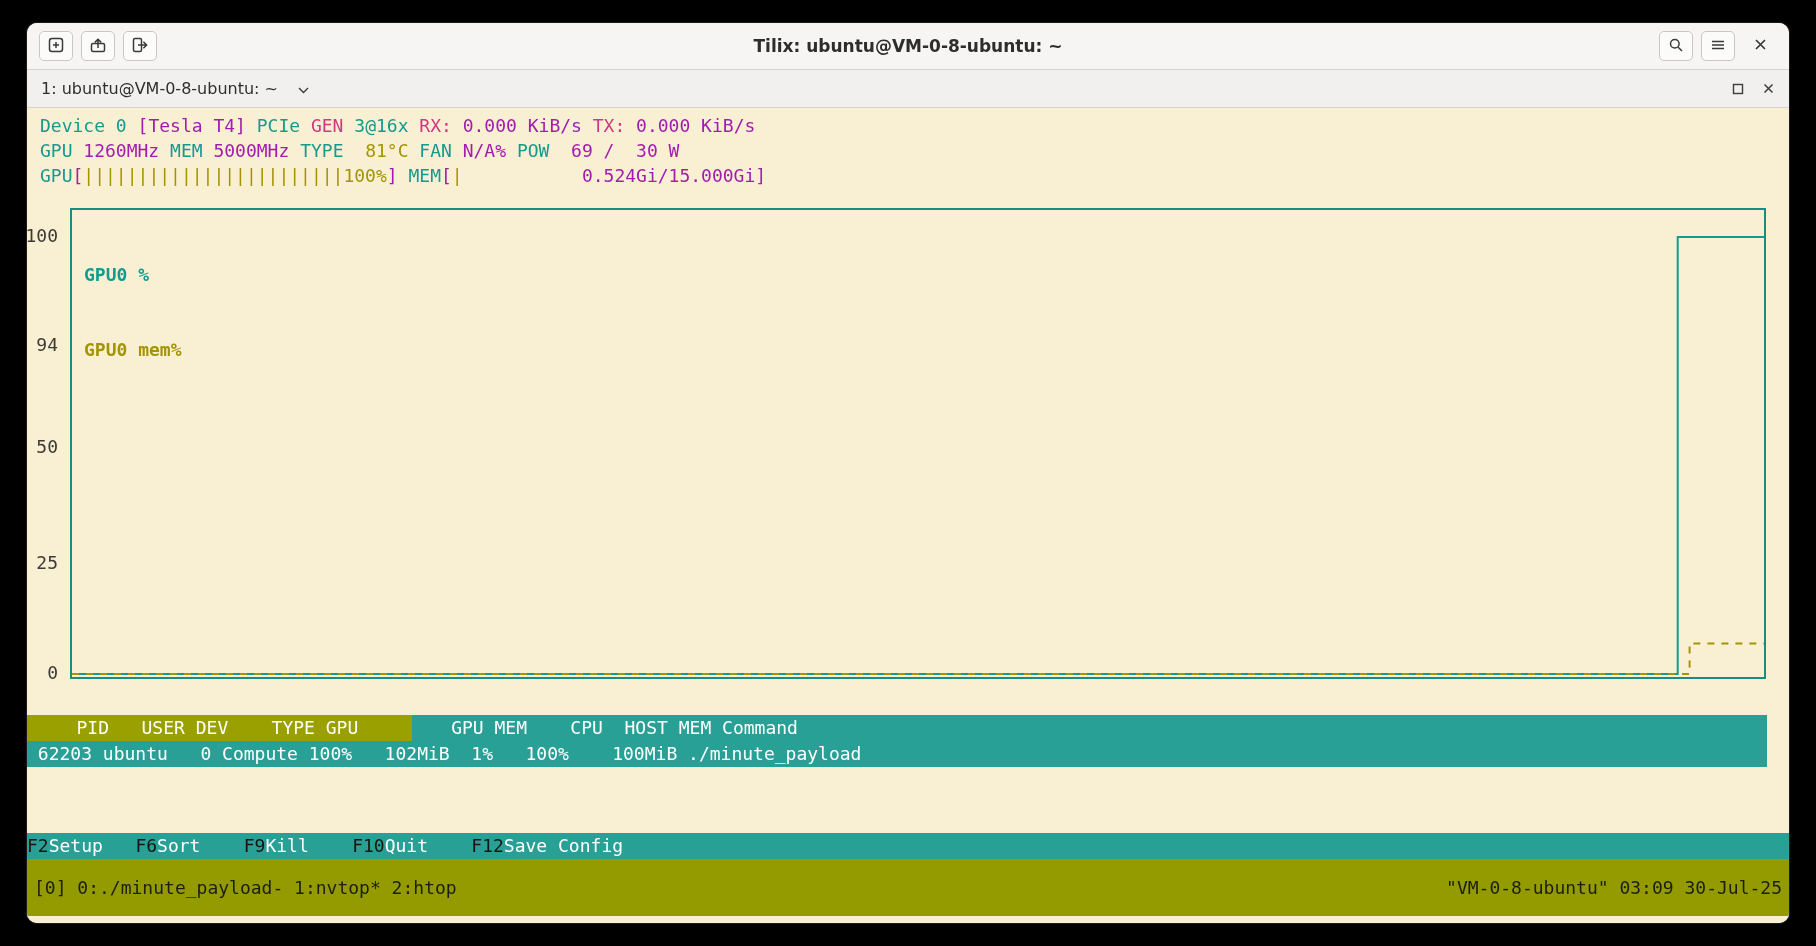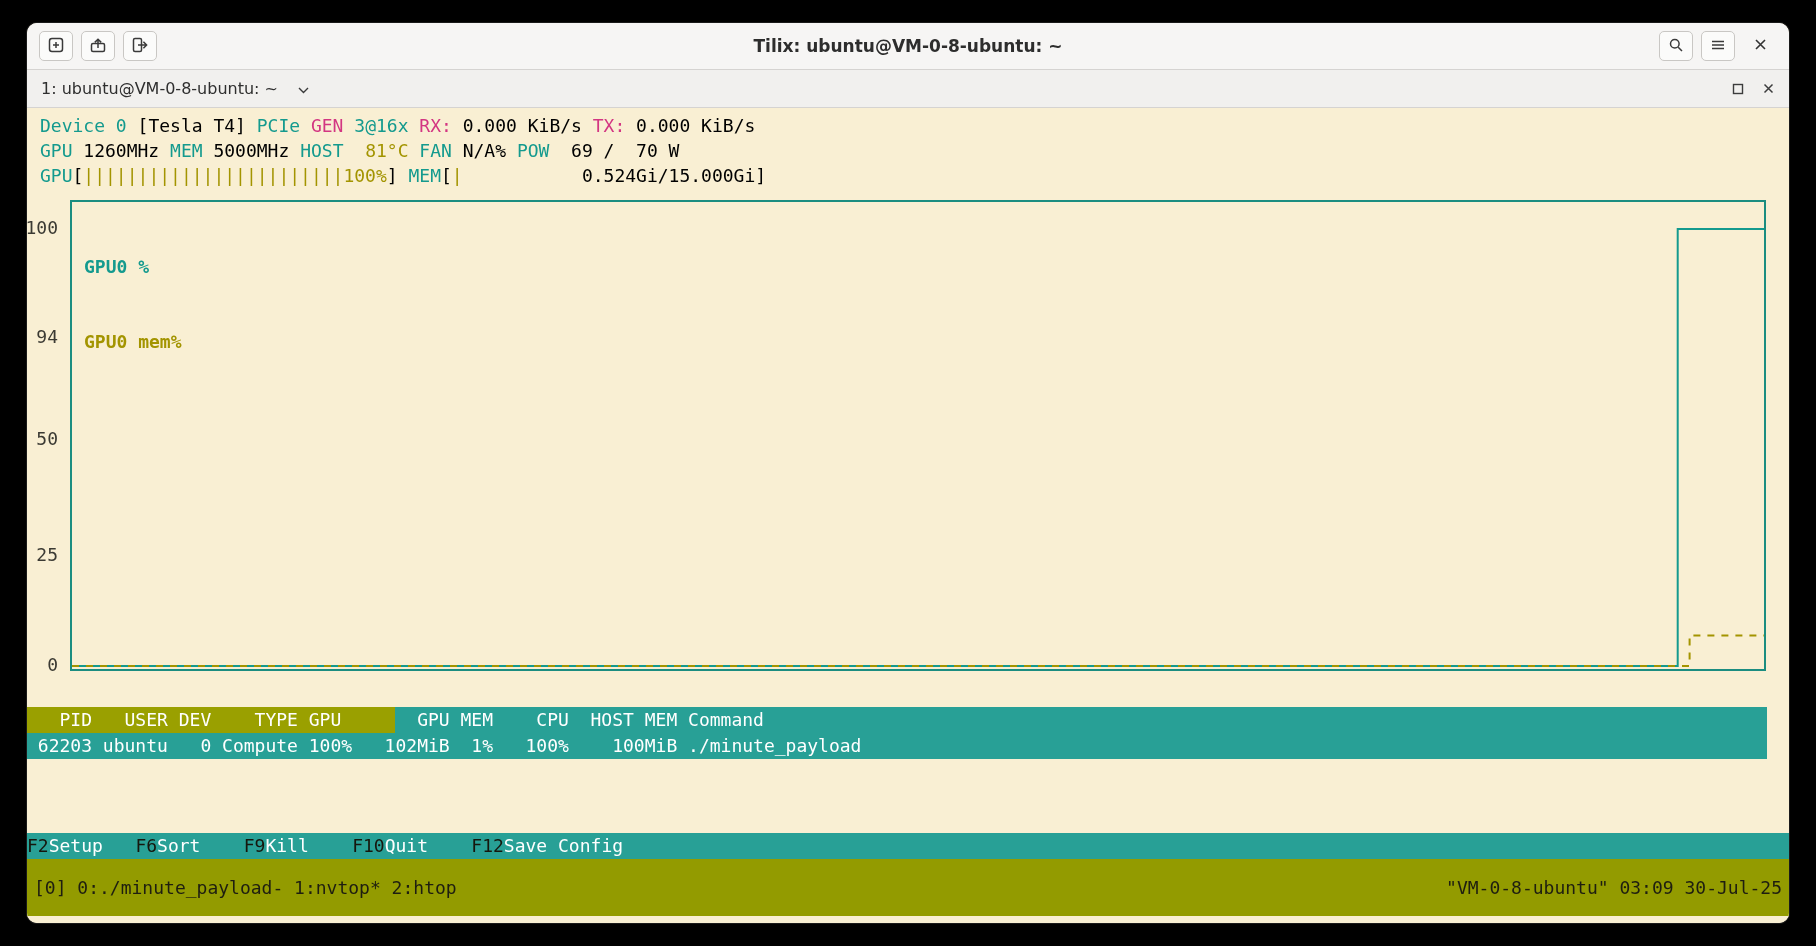--- a/index.html
+++ b/index.html
@@ -76,26 +76,26 @@
   }
   .term-line {
     height: 25px; line-height: 25px;
     padding-left: 13px;
     white-space: pre;
     flex: none;
   }
   .c-teal    { color: #149a8e; }
   .c-olive   { color: #a39400; }
   .c-magenta { color: #d33682; }
-  .c-fg      { color: #000000; }
-  .c-white   { color: #ffffff; }
+  .c-fg      { color: #a21caf; }
+  .c-white   { color: #ffffff; padding-left: 17px; }
   .bg-olive  { background: #9aa000; }
   .bg-teal   { background: #28a096; }
   
-  .chart-region { position: relative; margin-top: 12px; height: 471px; flex: none; }
+  .chart-region { position: relative; margin-top: 20px; height: 471px; flex: none; }
   .y-axis { position: absolute; left: 0; top: 0; width: 34px; height: 100%; }
   .ytick {
     position: absolute; right: 3px;
     height: 25px; line-height: 25px;
     color: #3b3a33; white-space: pre;
   }
   .chart-box {
     position: absolute; left: 43px; right: 23px; top: 0; bottom: 0;
     border: 2px solid #1b8d80;
     box-sizing: border-box;
@@ -219,21 +219,21 @@
         <svg width="13" height="13" viewBox="0 0 13 13">
             <path d="M2.5 2.5l8 8M10.5 2.5l-8 8" stroke="#3c3c3c" stroke-width="1.5"></path>
           </svg>
       </span>
     </div>
   </div>
 
   <div class="terminal">
 
     <div class="term-line"><span class="c-teal">Device 0</span><span class="c-fg"> [Tesla T4] </span><span class="c-teal">PCIe </span><span class="c-magenta">GEN </span><span class="c-teal">3@16x </span><span class="c-magenta">RX: </span><span class="c-fg">0.000 KiB/s </span><span class="c-magenta">TX: </span><span class="c-fg">0.000 KiB/s</span></div>
-    <div class="term-line"><span class="c-teal">GPU</span><span class="c-fg"> 1260MHz </span><span class="c-teal">MEM</span><span class="c-fg"> 5000MHz </span><span class="c-teal">HOST</span><span class="c-olive">  81°C </span><span class="c-teal">FAN</span><span class="c-fg"> N/A% </span><span class="c-teal">POW</span><span class="c-fg">  69 /  70 W</span></div>
+    <div class="term-line"><span class="c-teal">GPU</span><span class="c-fg"> 1260MHz </span><span class="c-teal">MEM</span><span class="c-fg"> 5000MHz </span><span class="c-teal">TYPE</span><span class="c-olive">  81°C </span><span class="c-teal">FAN</span><span class="c-fg"> N/A% </span><span class="c-teal">POW</span><span class="c-fg">  69 /  30 W</span></div>
     <div class="term-line"><span class="c-teal">GPU</span><span class="c-fg">[</span><span class="c-olive">||||||||||||||||||||||||100%</span><span class="c-fg">] </span><span class="c-teal">MEM</span><span class="c-fg">[</span><span class="c-olive">|</span><span class="c-fg">           0.524Gi/15.000Gi]</span></div>
 
     <div class="chart-region">
       <div class="y-axis" id="y-axis">
           <div class="ytick" style="top: 14.5px;">100</div>
           <div class="ytick" style="top: 123.75px;">94</div>
           <div class="ytick" style="top: 226px;">50</div>
           <div class="ytick" style="top: 342.25px;">25</div>
           <div class="ytick" style="top: 451.5px;">0</div>
         </div>

